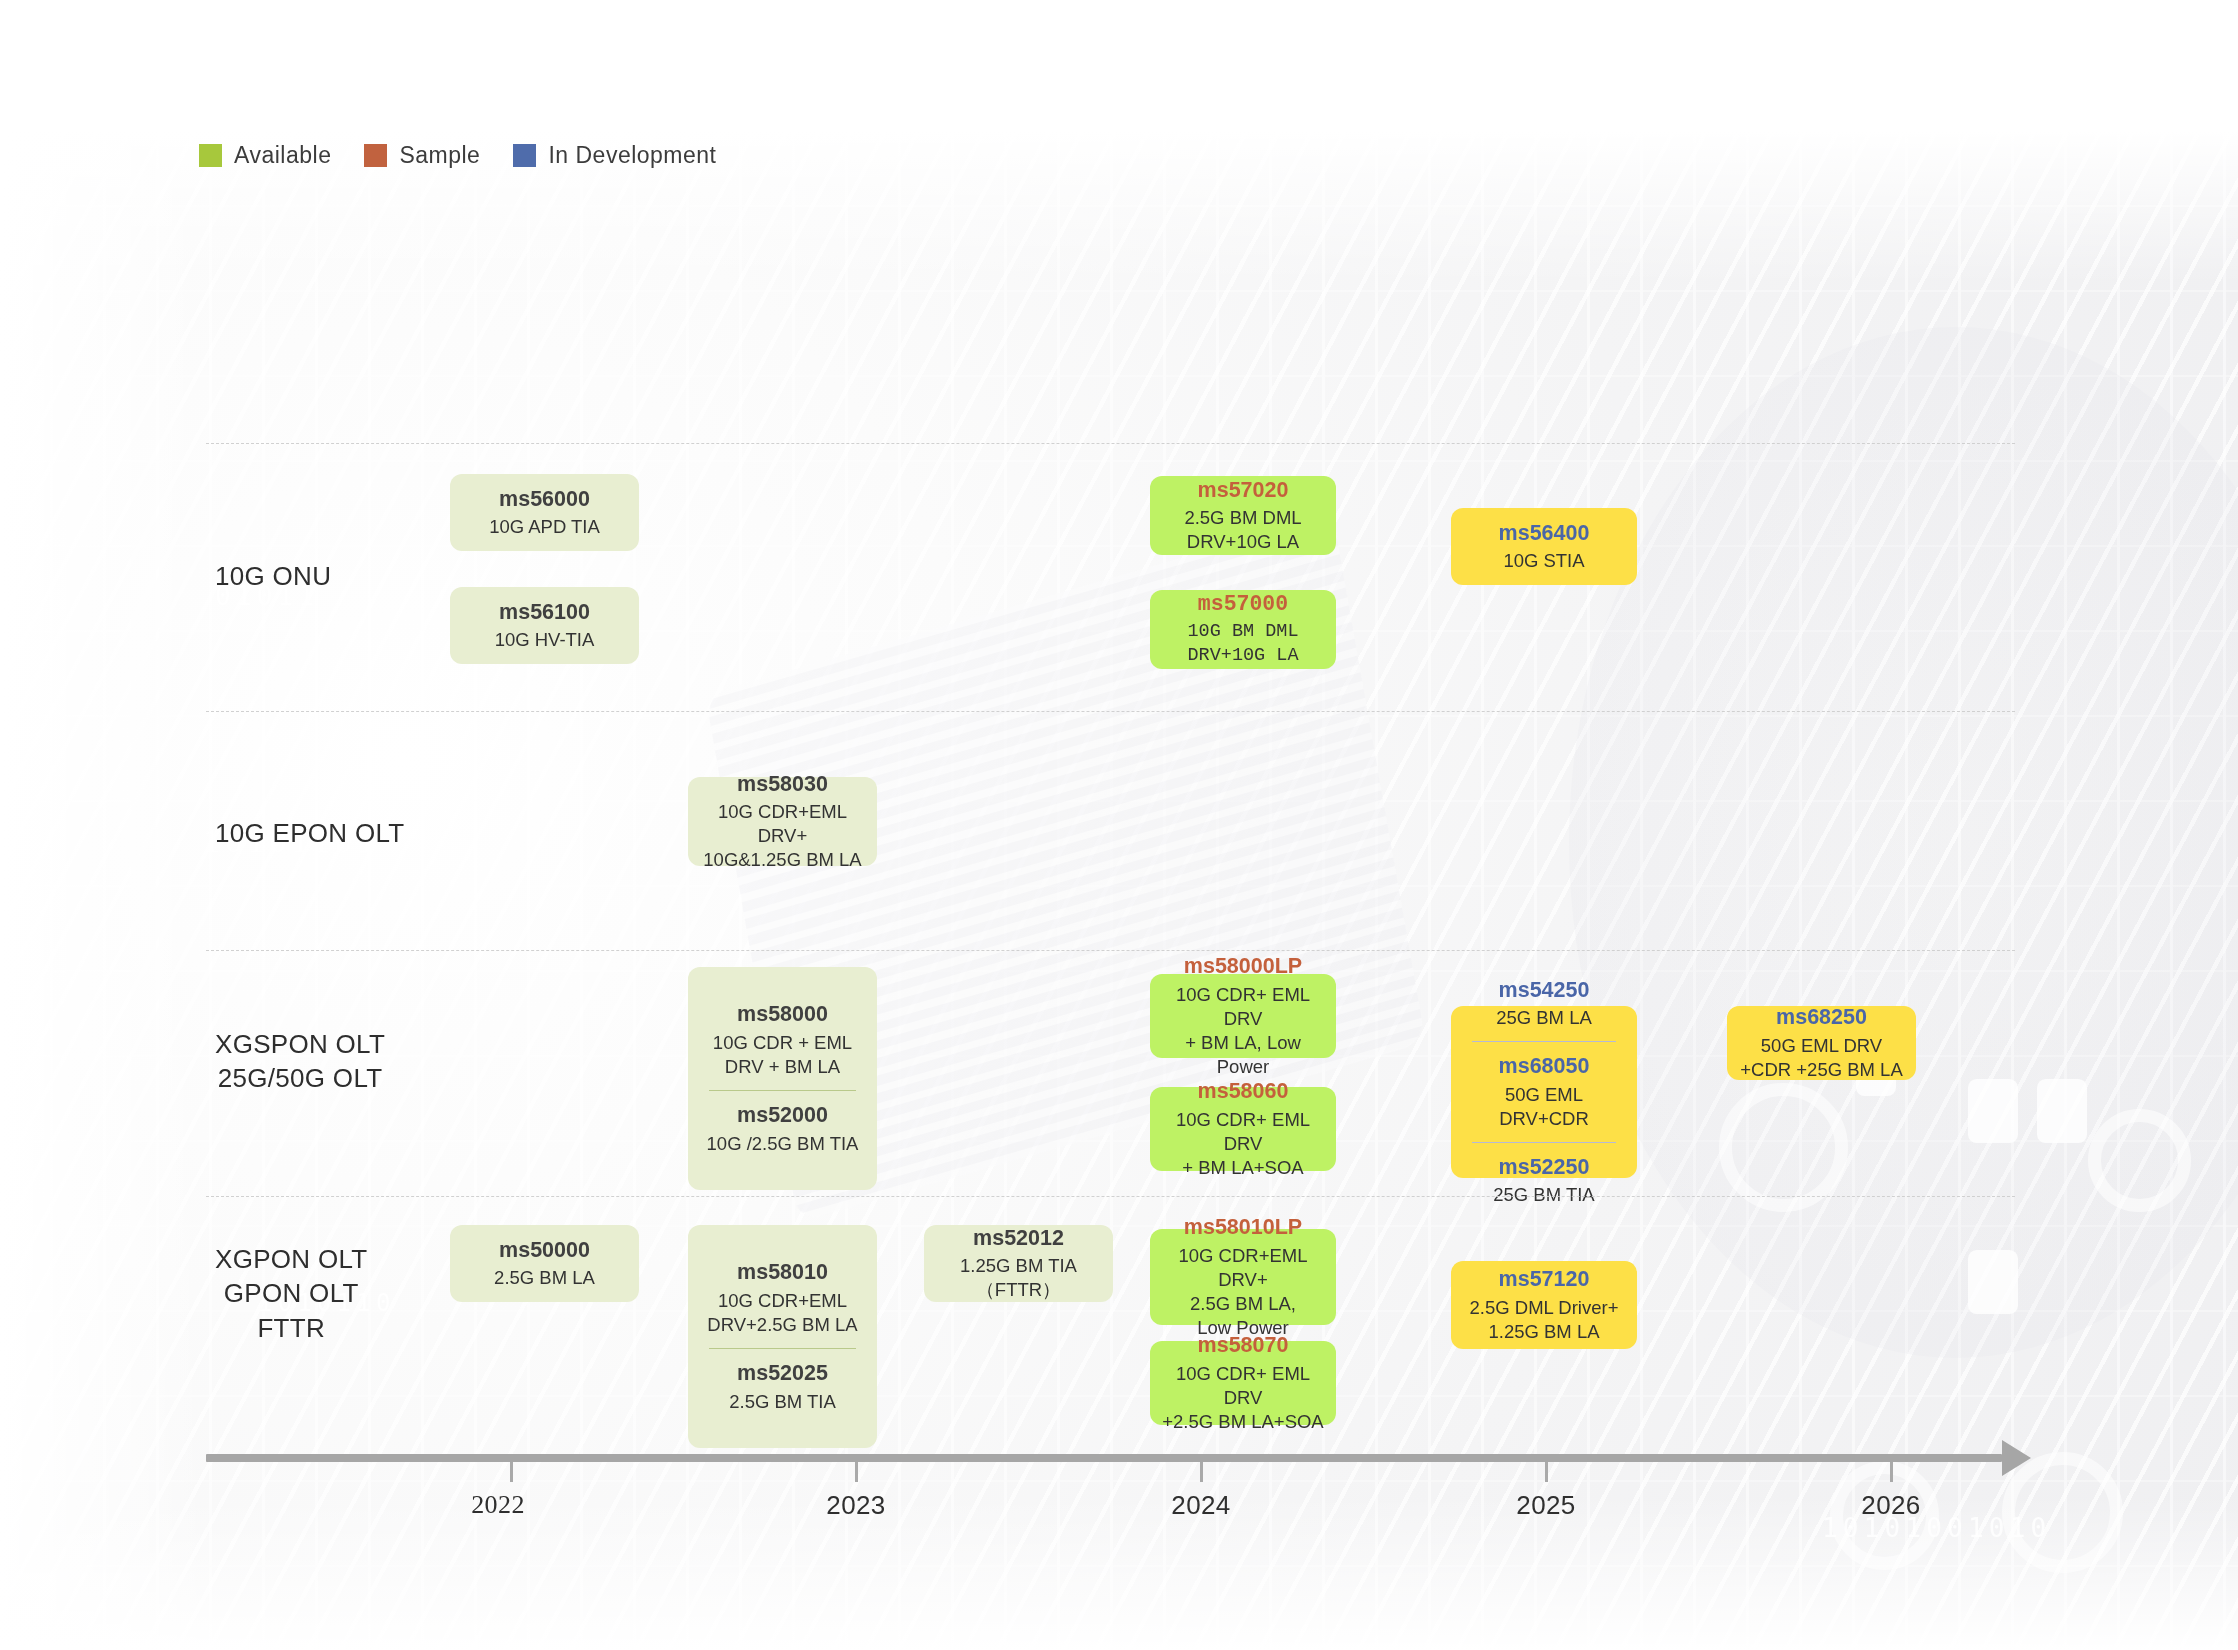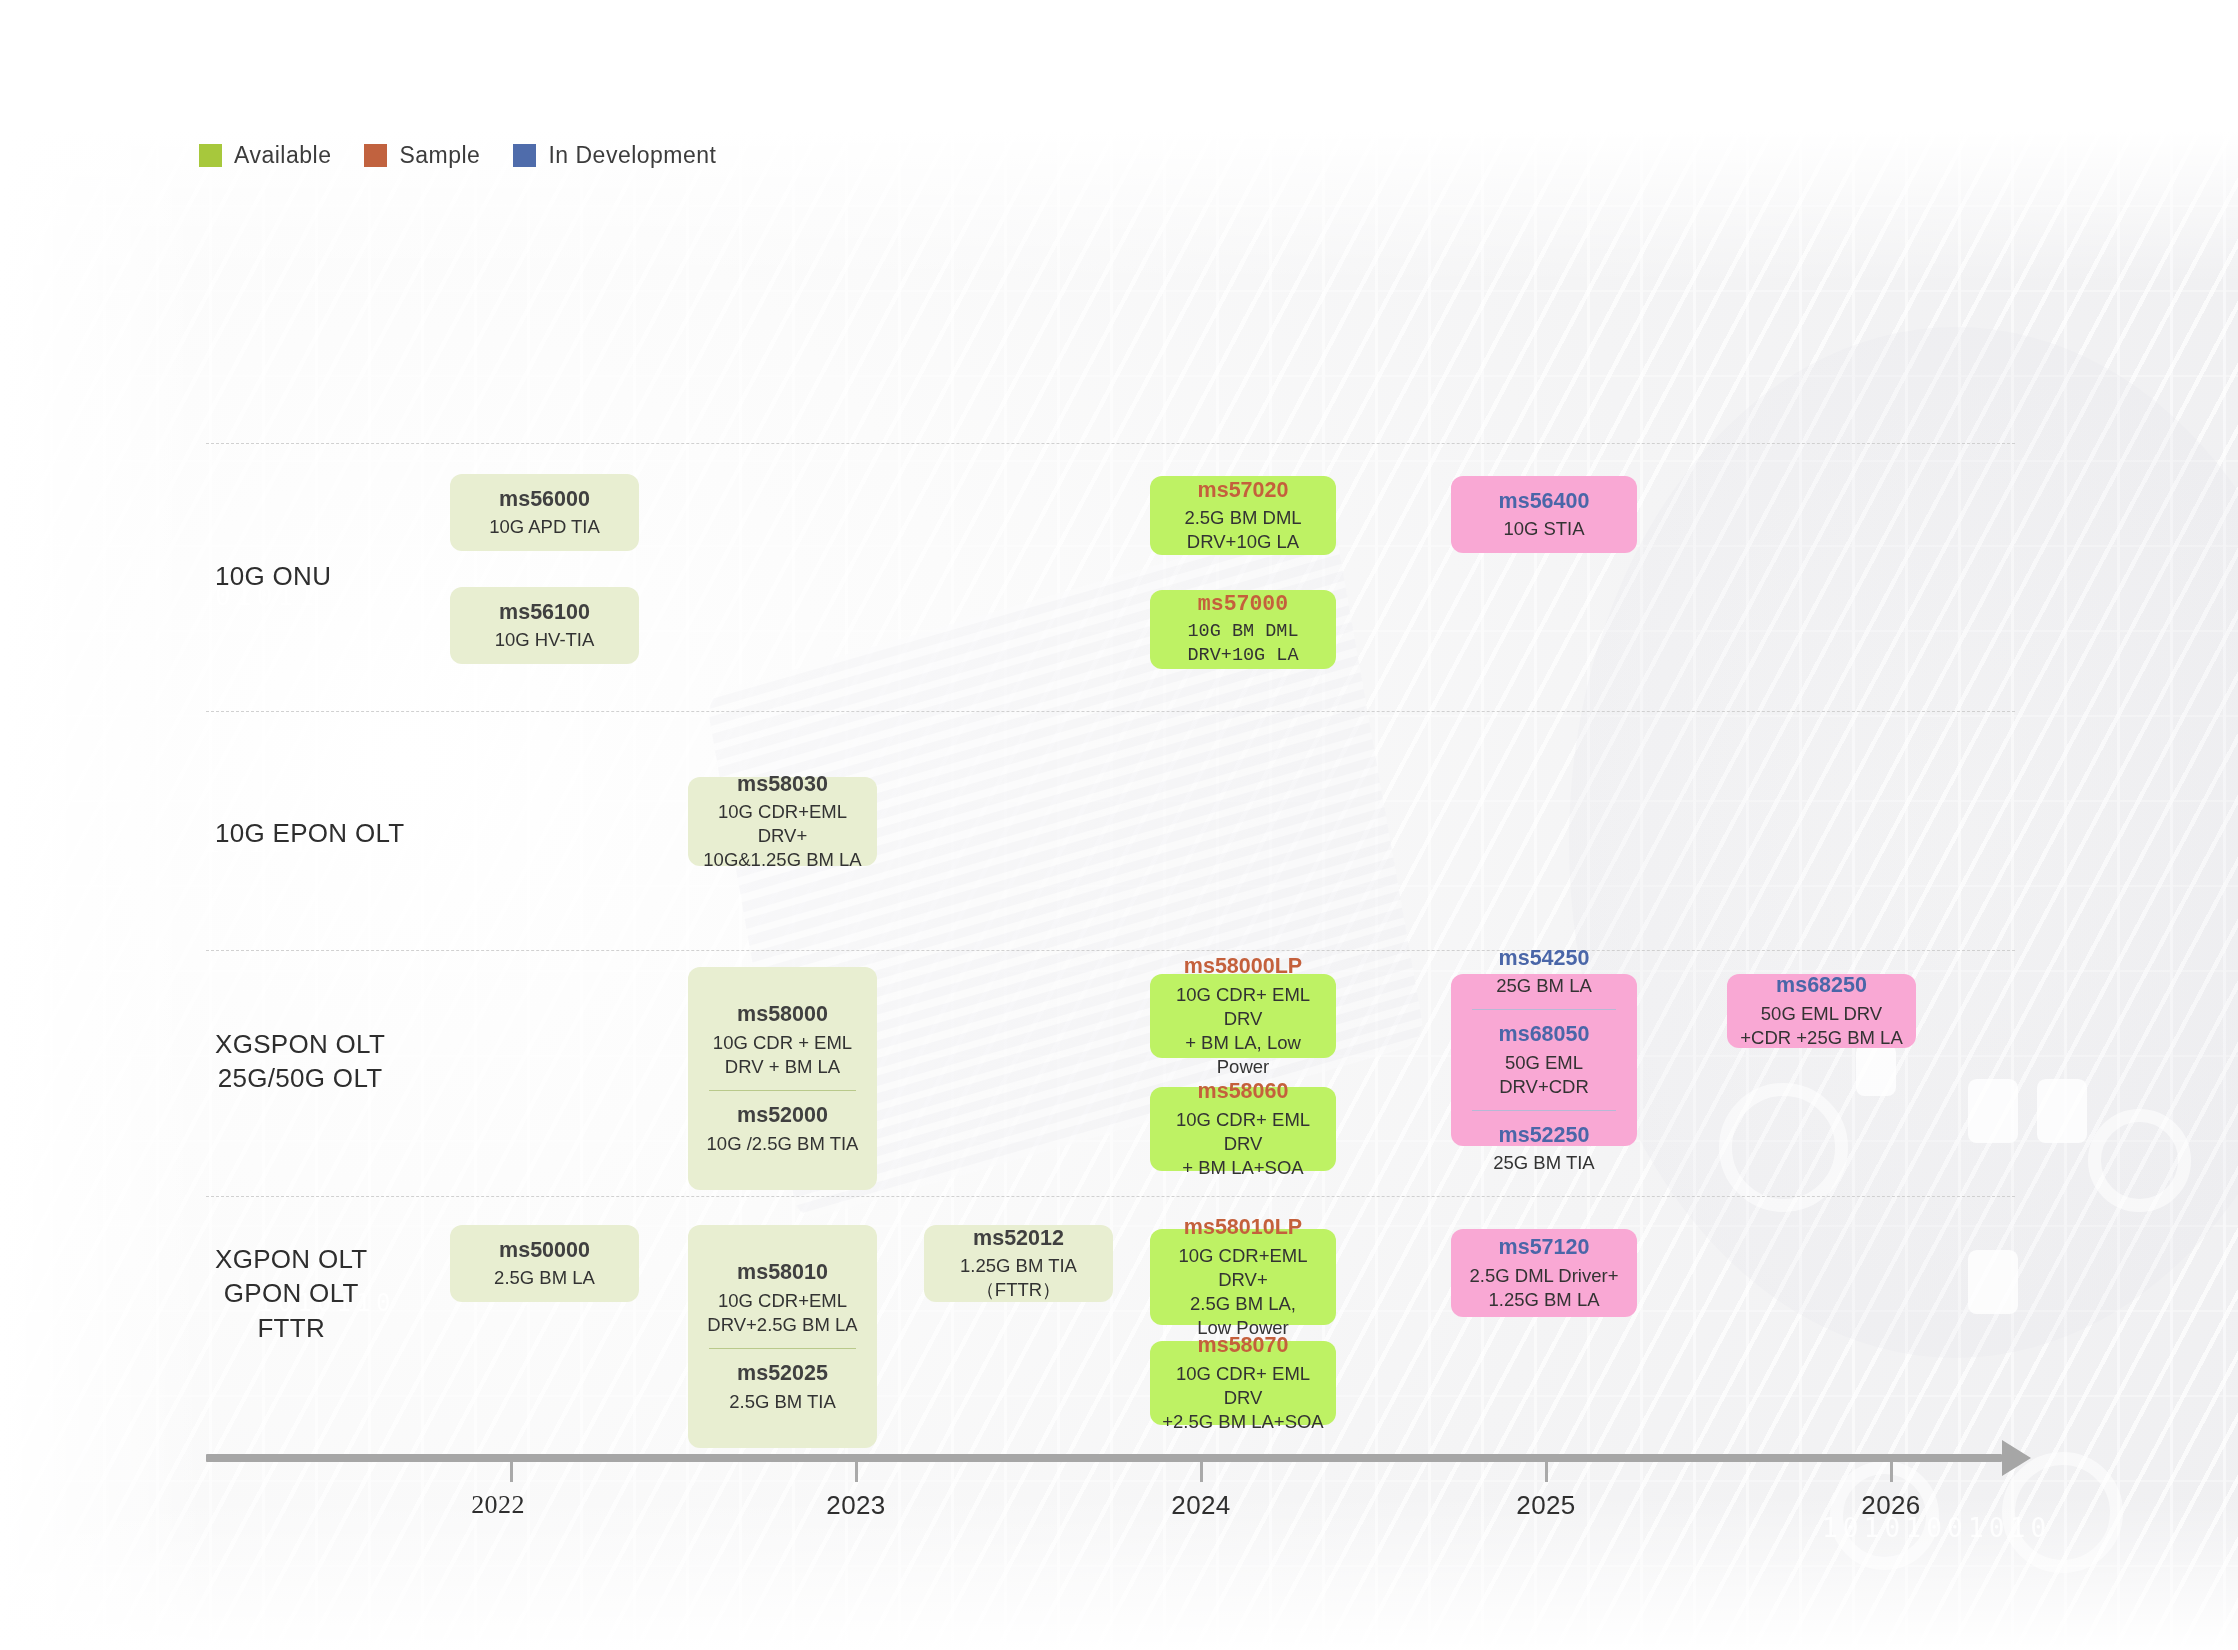--- a/index.html
+++ b/index.html
@@ -155,21 +155,21 @@
     position: absolute;
     border-radius: 12px;
     box-sizing: border-box;
     display: flex;
     flex-direction: column;
     justify-content: center;
     padding: 8.6px 6.9px;
   }
   .card.green  { background: #e8eed1; }
   .card.orange { background: #bef264; }
-  .card.blue   { background: #f9a8d4; }
+  .card.blue   { background: #fde047; margin-top: 32px; }
 
   .entry {
     text-align: center;
     padding: 3.4px 1.7px;
   }
   .entry-title {
     font-size: 21.5px;
     font-weight: bold;
     line-height: 1.25;
     margin-bottom: 2.6px;

